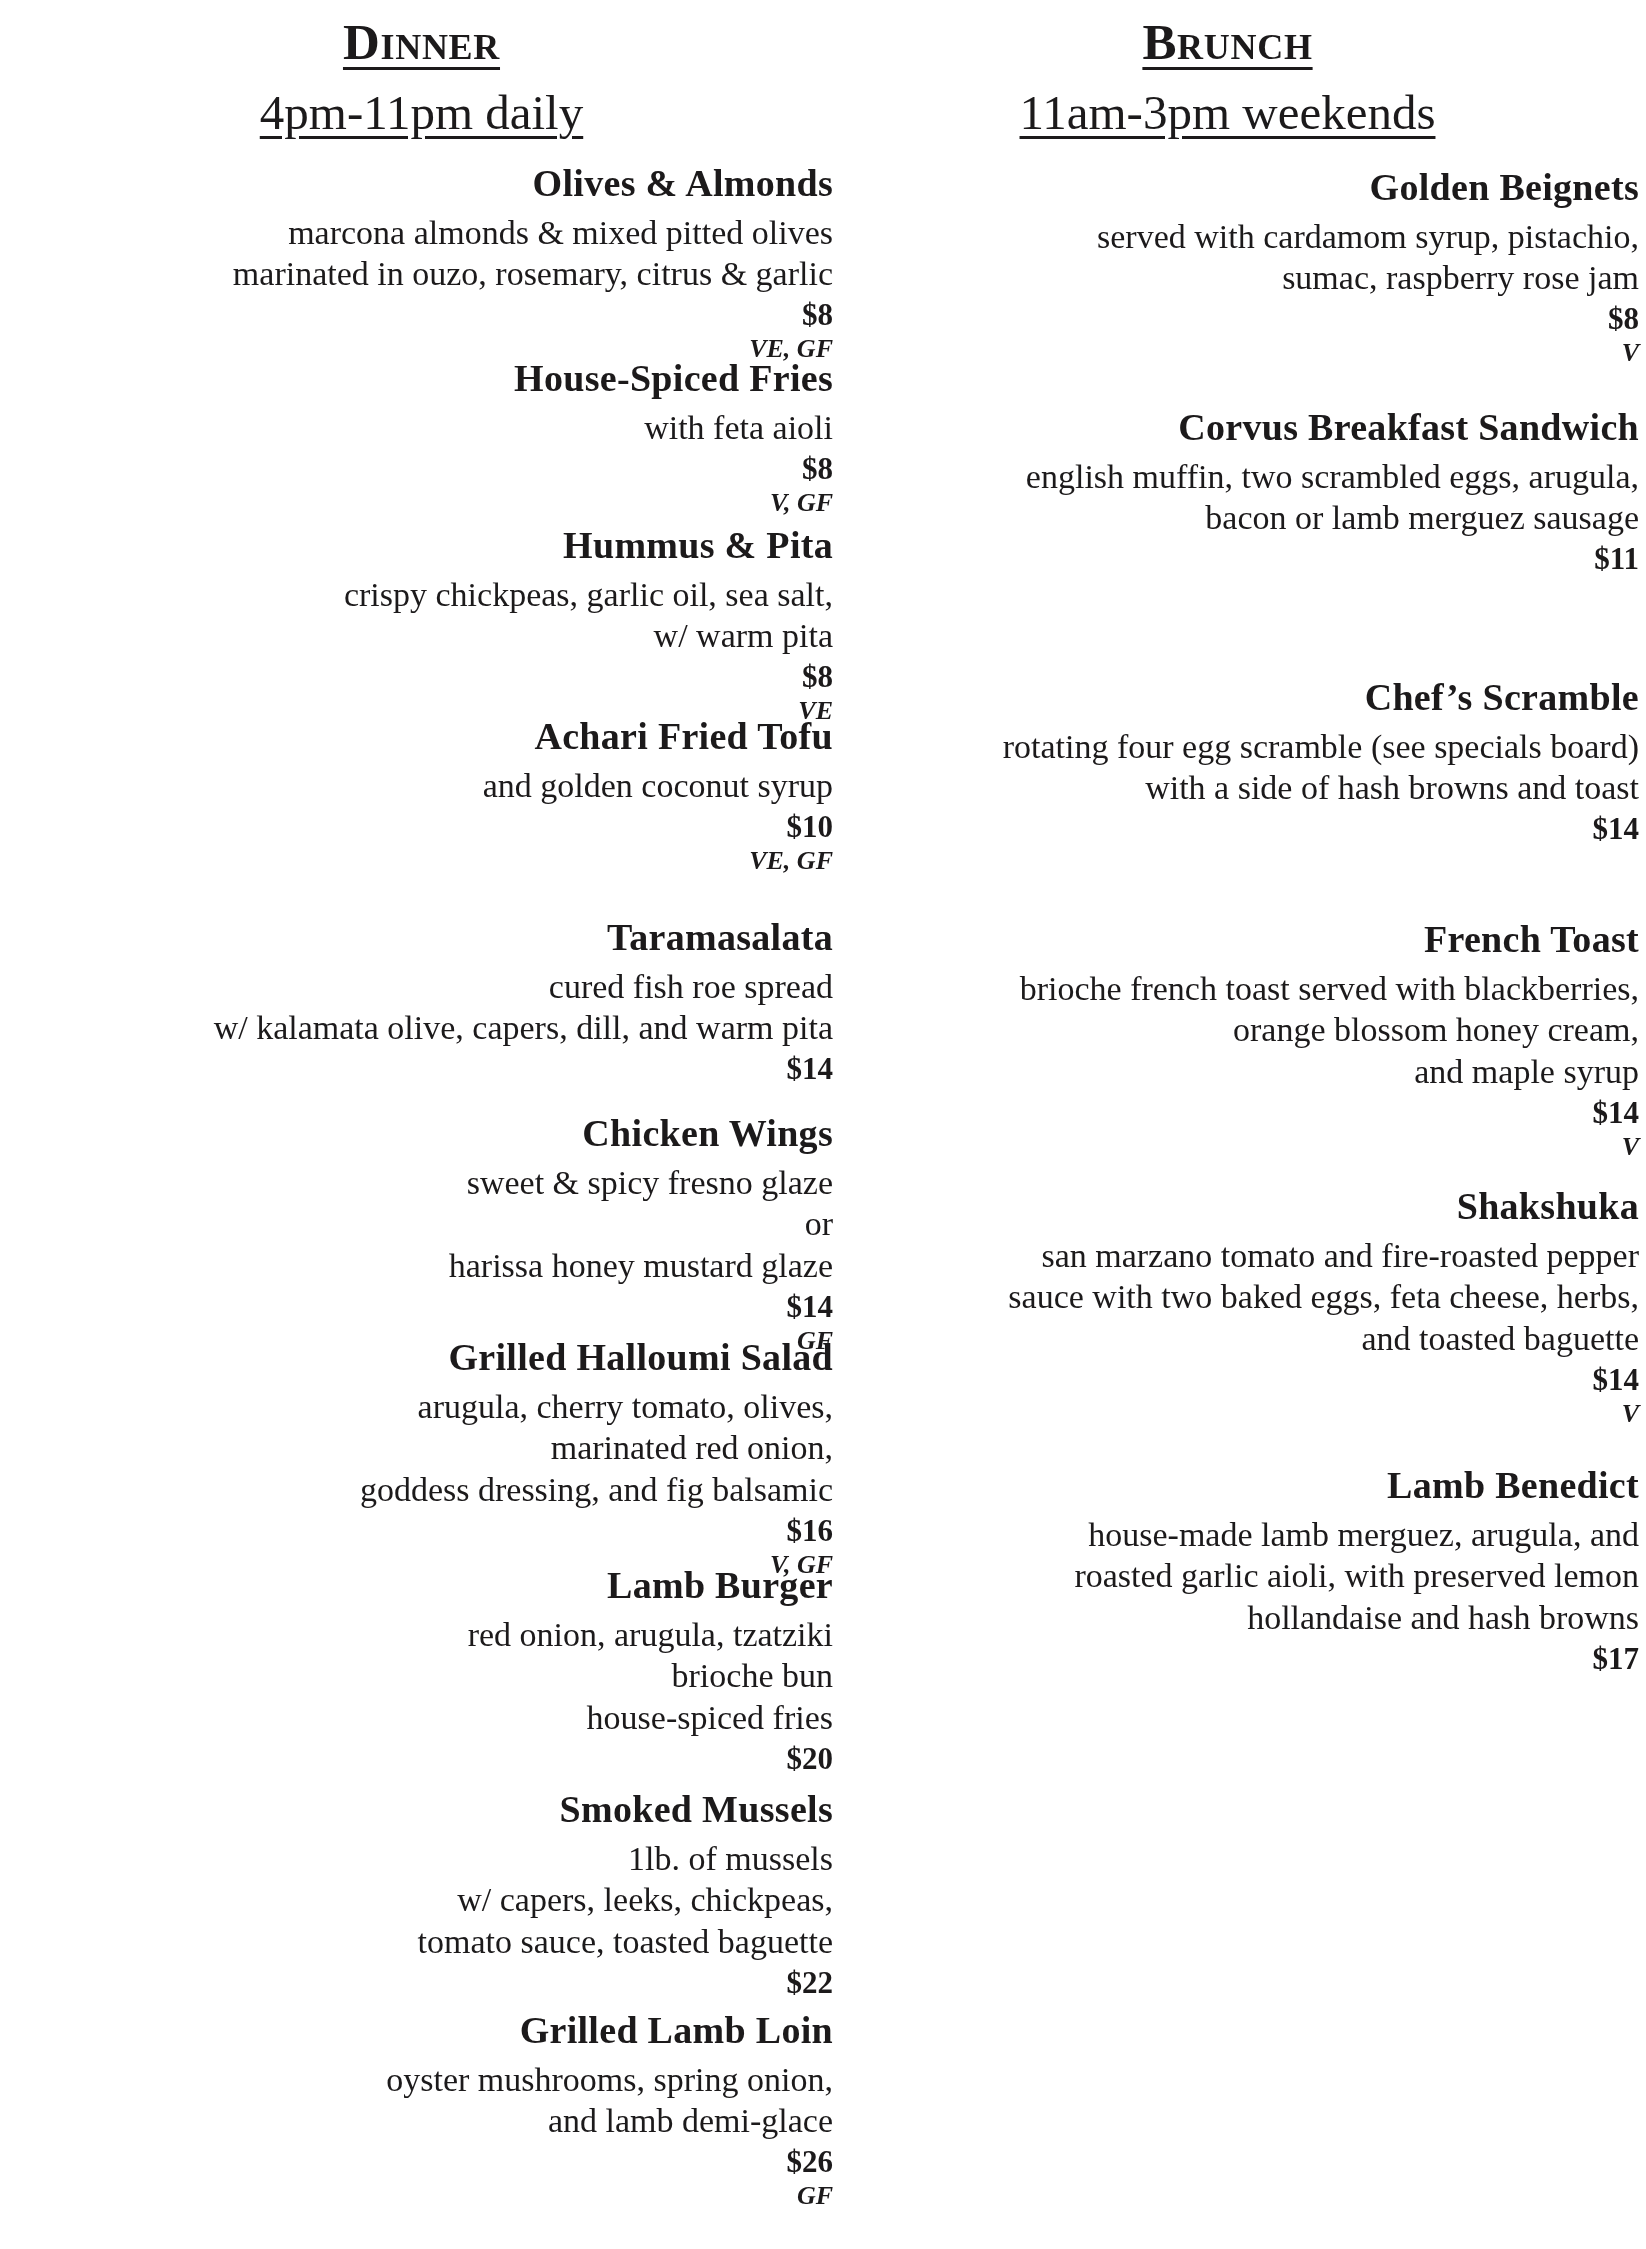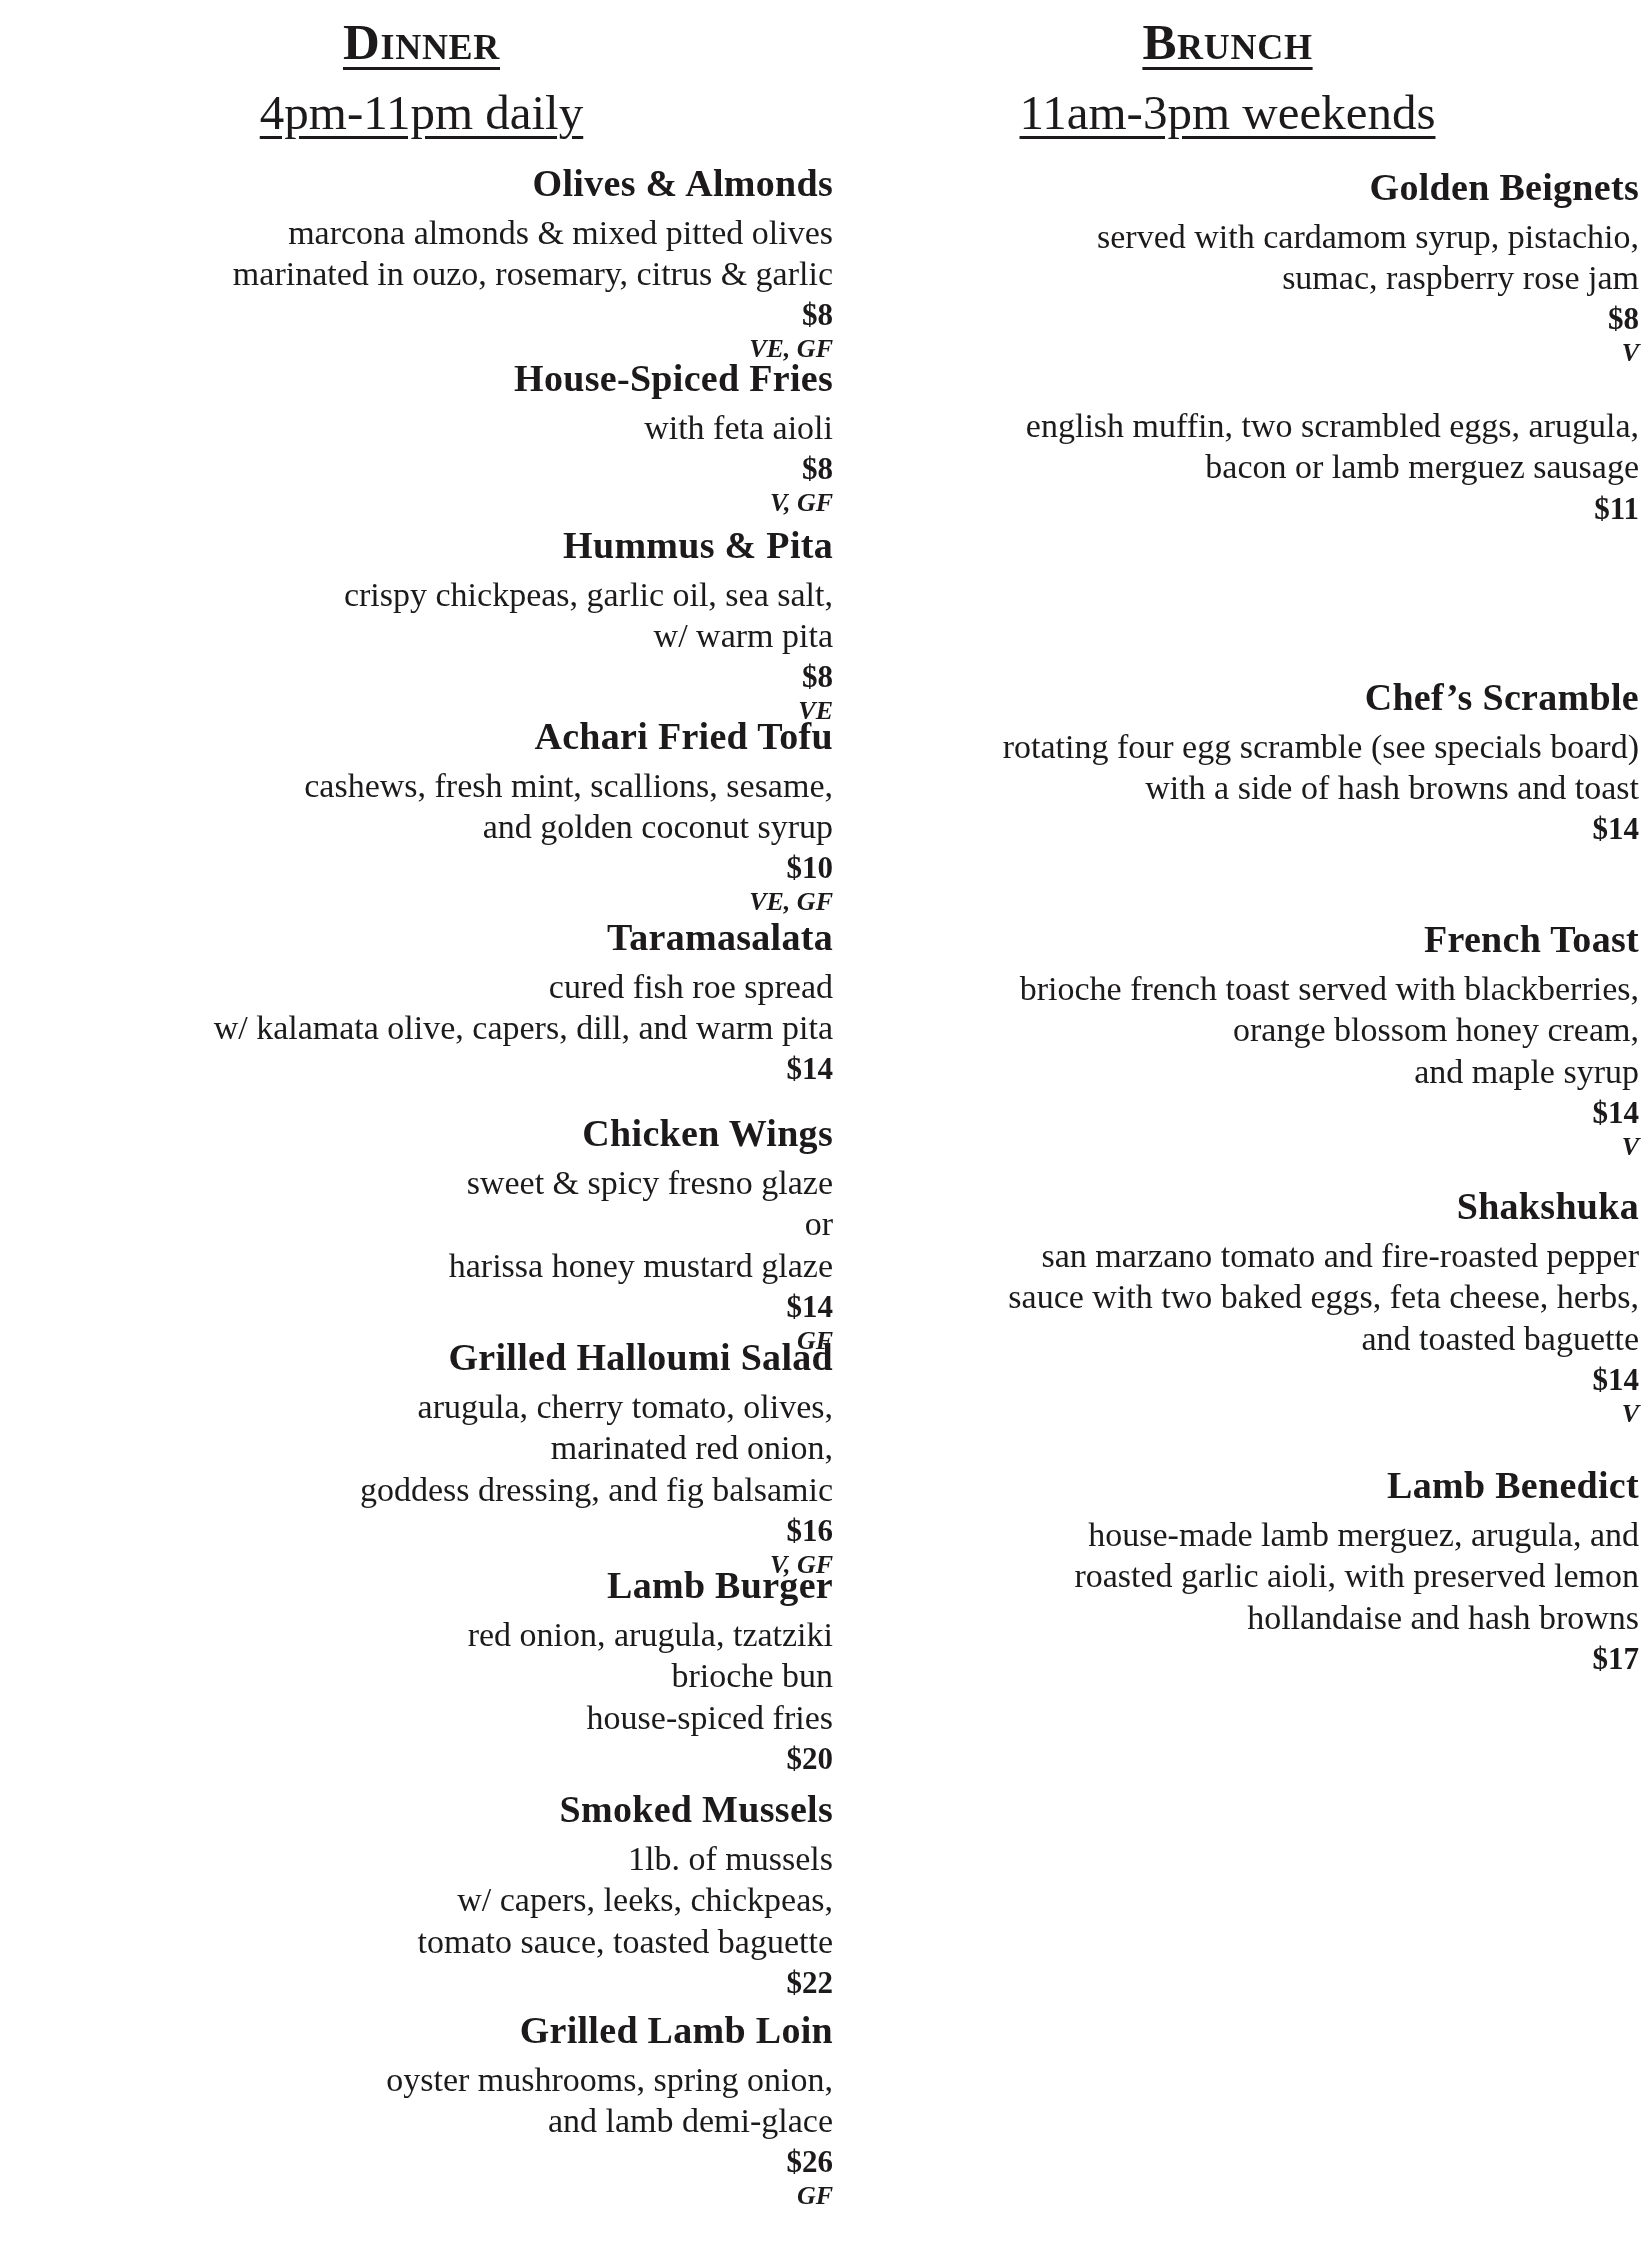--- a/index.html
+++ b/index.html
@@ -104,21 +104,20 @@
   <div class="item" style="top:523px">
     <h3 class="item-title">Hummus &amp; Pita</h3>
     <p class="desc">crispy chickpeas, garlic oil, sea salt,</p>
     <p class="desc">w/ warm pita</p>
     <p class="price">$8</p>
     <p class="tags">VE</p>
   </div>
 
   <div class="item" style="top:714px">
     <h3 class="item-title">Achari Fried Tofu</h3>
-    <p class="desc">cashews, fresh mint, scallions, sesame,</p>
     <p class="desc">and golden coconut syrup</p>
     <p class="price">$10</p>
     <p class="tags">VE, GF</p>
   </div>
 
   <div class="item" style="top:915px">
     <h3 class="item-title">Taramasalata</h3>
     <p class="desc">cured fish roe spread</p>
     <p class="desc">w/ kalamata olive, capers, dill, and warm pita</p>
     <p class="price">$14</p>
@@ -177,20 +176,21 @@
 
   <div class="item" style="top:165px">
     <h3 class="item-title">Golden Beignets</h3>
     <p class="desc">served with cardamom syrup, pistachio,</p>
     <p class="desc">sumac, raspberry rose jam</p>
     <p class="price">$8</p>
     <p class="tags">V</p>
   </div>
 
   <div class="item" style="top:405px">
+    <h3 class="item-title">Corvus Breakfast Sandwich</h3>
     <p class="desc">english muffin, two scrambled eggs, arugula,</p>
     <p class="desc">bacon or lamb merguez sausage</p>
     <p class="price">$11</p>
   </div>
 
   <div class="item" style="top:675px">
     <h3 class="item-title">Chef’s Scramble</h3>
     <p class="desc">rotating four egg scramble (see specials board)</p>
     <p class="desc">with a side of hash browns and toast</p>
     <p class="price">$14</p>

